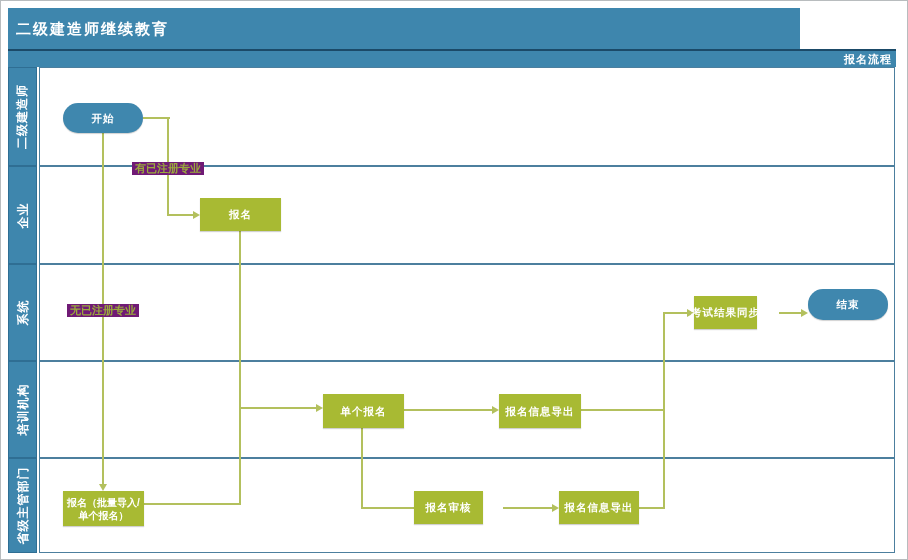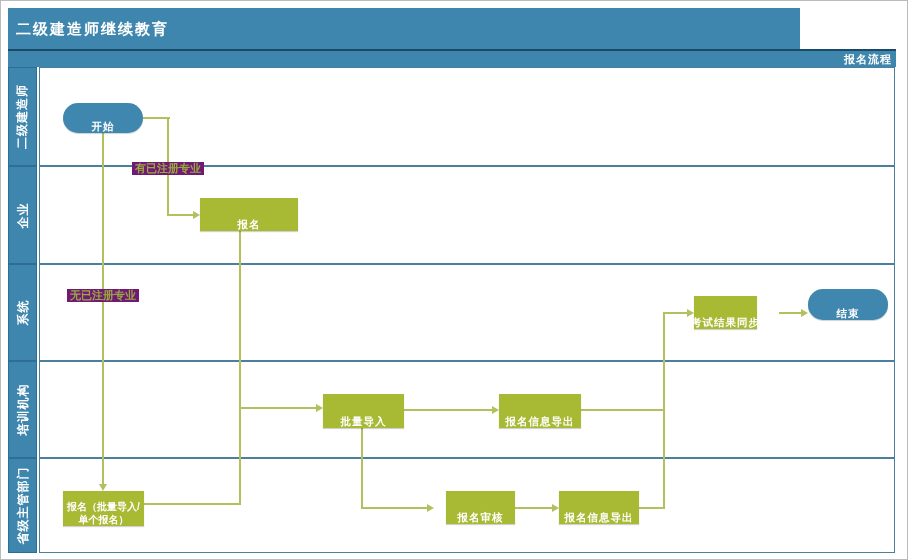--- a/index.html
+++ b/index.html
@@ -22,21 +22,21 @@
   .title-divider{left:7px;top:48px;width:888px;height:2px;background:var(--divider-navy);}
   .subtitlebar{left:7px;top:50px;width:888px;height:16px;background:var(--header-blue);color:#fff;font-size:11px;font-weight:bold;line-height:16px;text-align:right;padding-right:4px;letter-spacing:1px;}
 
   
   .content-frame{left:38px;top:66px;width:856px;height:486px;border:1px solid var(--lane-border);background:#fff;}
   .lane-line{left:38px;width:856px;height:2px;background:var(--lane-border);}
   .lane-cell{left:7px;width:29px;background:var(--header-blue);border:1px solid #2f6e93;display:flex;align-items:center;justify-content:center;}
   .lane-cell span{transform:rotate(-90deg);white-space:nowrap;color:#fff;font-size:12px;font-weight:bold;letter-spacing:1px;}
 
   
-  .node{display:flex;flex-direction:column;align-items:center;justify-content:flex-end;color:#fff;font-size:10.5px;font-weight:bold;letter-spacing:1px;text-align:center;box-shadow:0 1px 1px rgba(0,0,0,.18);}
+  .node{display:flex;flex-direction:column;align-items:center;justify-content:center;color:#fff;font-size:10.5px;font-weight:bold;letter-spacing:1px;text-align:center;box-shadow:0 1px 1px rgba(0,0,0,.18);}
   .proc{background:var(--node-green);}
   .term{background:var(--node-blue);border-radius:15px;}
   .node span{white-space:nowrap;line-height:13px;}
 
   
   .seg{background:var(--line-green);}
   .arrow-r{width:0;height:0;border-top:4px solid transparent;border-bottom:4px solid transparent;border-left:7px solid var(--line-green);}
   .arrow-d{width:0;height:0;border-left:4px solid transparent;border-right:4px solid transparent;border-top:7px solid var(--line-green);}
   .edge-label{color:var(--edge-label-green);font-size:11px;font-weight:bold;background:#701a75;padding:0 3px;white-space:nowrap;transform:translateX(-50%);line-height:13px;}
 </style>
@@ -66,21 +66,21 @@
     </div>
   <div class="abs lane-cell" style="top:360px;height:97px">
       <span>培训机构</span>
     </div>
   <div class="abs lane-cell" style="top:457px;height:95px">
       <span>省级主管部门</span>
     </div>
 
   <div class="abs seg" style="left:101px;top:132px;width:2px;height:354px"></div>
   <div class="abs arrow-d" style="left:98px;top:483px"></div>
-  <div class="abs edge-label" style="left:102px;top:288px">无已注册专业</div>
+  <div class="abs edge-label" style="left:102px;top:303px">无已注册专业</div>
 
   <div class="abs seg" style="left:142px;top:116px;width:27px;height:2px"></div>
   <div class="abs seg" style="left:166px;top:116px;width:2px;height:98px"></div>
   <div class="abs seg" style="left:166px;top:213px;width:26px;height:2px"></div>
   <div class="abs arrow-r" style="left:192px;top:210px"></div>
   <div class="abs edge-label" style="left:167px;top:161px">有已注册专业</div>
 
   <div class="abs seg" style="left:238px;top:230px;width:2px;height:274px"></div>
   <div class="abs seg" style="left:143px;top:502px;width:97px;height:2px"></div>
   <div class="abs seg" style="left:238px;top:406px;width:77px;height:2px"></div>
@@ -102,46 +102,46 @@
   <div class="abs seg" style="left:662px;top:311px;width:24px;height:2px"></div>
   <div class="abs arrow-r" style="left:686px;top:308px"></div>
 
   <div class="abs seg" style="left:778px;top:311px;width:22px;height:2px"></div>
   <div class="abs arrow-r" style="left:800px;top:308px"></div>
 
   <div class="abs node term" style="left:62px;top:102px;width:80px;height:30px">
       <span>开始</span>
     </div>
 
-  <div class="abs node proc" style="left:199px;top:197px;width:98px;height:33px">
+  <div class="abs node proc" style="left:199px;top:197px;width:81px;height:33px">
       <span>报名</span>
     </div>
 
   <div class="abs node proc" style="left:693px;top:295px;width:63px;height:33px">
       <span>考试结果同步</span>
     </div>
 
   <div class="abs node term" style="left:807px;top:288px;width:80px;height:31px">
       <span>结束</span>
     </div>
 
   <div class="abs node proc" style="left:322px;top:393px;width:81px;height:34px">
-      <span>批量导入</span>
+      <span>单个报名</span>
     </div>
 
   <div class="abs node proc" style="left:498px;top:393px;width:82px;height:34px">
       <span>报名信息导出</span>
     </div>
 
   <div class="abs node proc" style="left:62px;top:490px;width:81px;height:35px;font-size:10px;letter-spacing:0">
     <span>报名（批量导入/</span>
     <span>单个报名）</span>
   </div>
 
-  <div class="abs node proc" style="left:445px;top:490px;width:69px;height:33px">
+  <div class="abs node proc" style="left:413px;top:490px;width:69px;height:33px">
       <span>报名审核</span>
     </div>
 
   <div class="abs node proc" style="left:558px;top:490px;width:80px;height:33px">
       <span>报名信息导出</span>
     </div>
 
 </div>
 
 </body></html>

